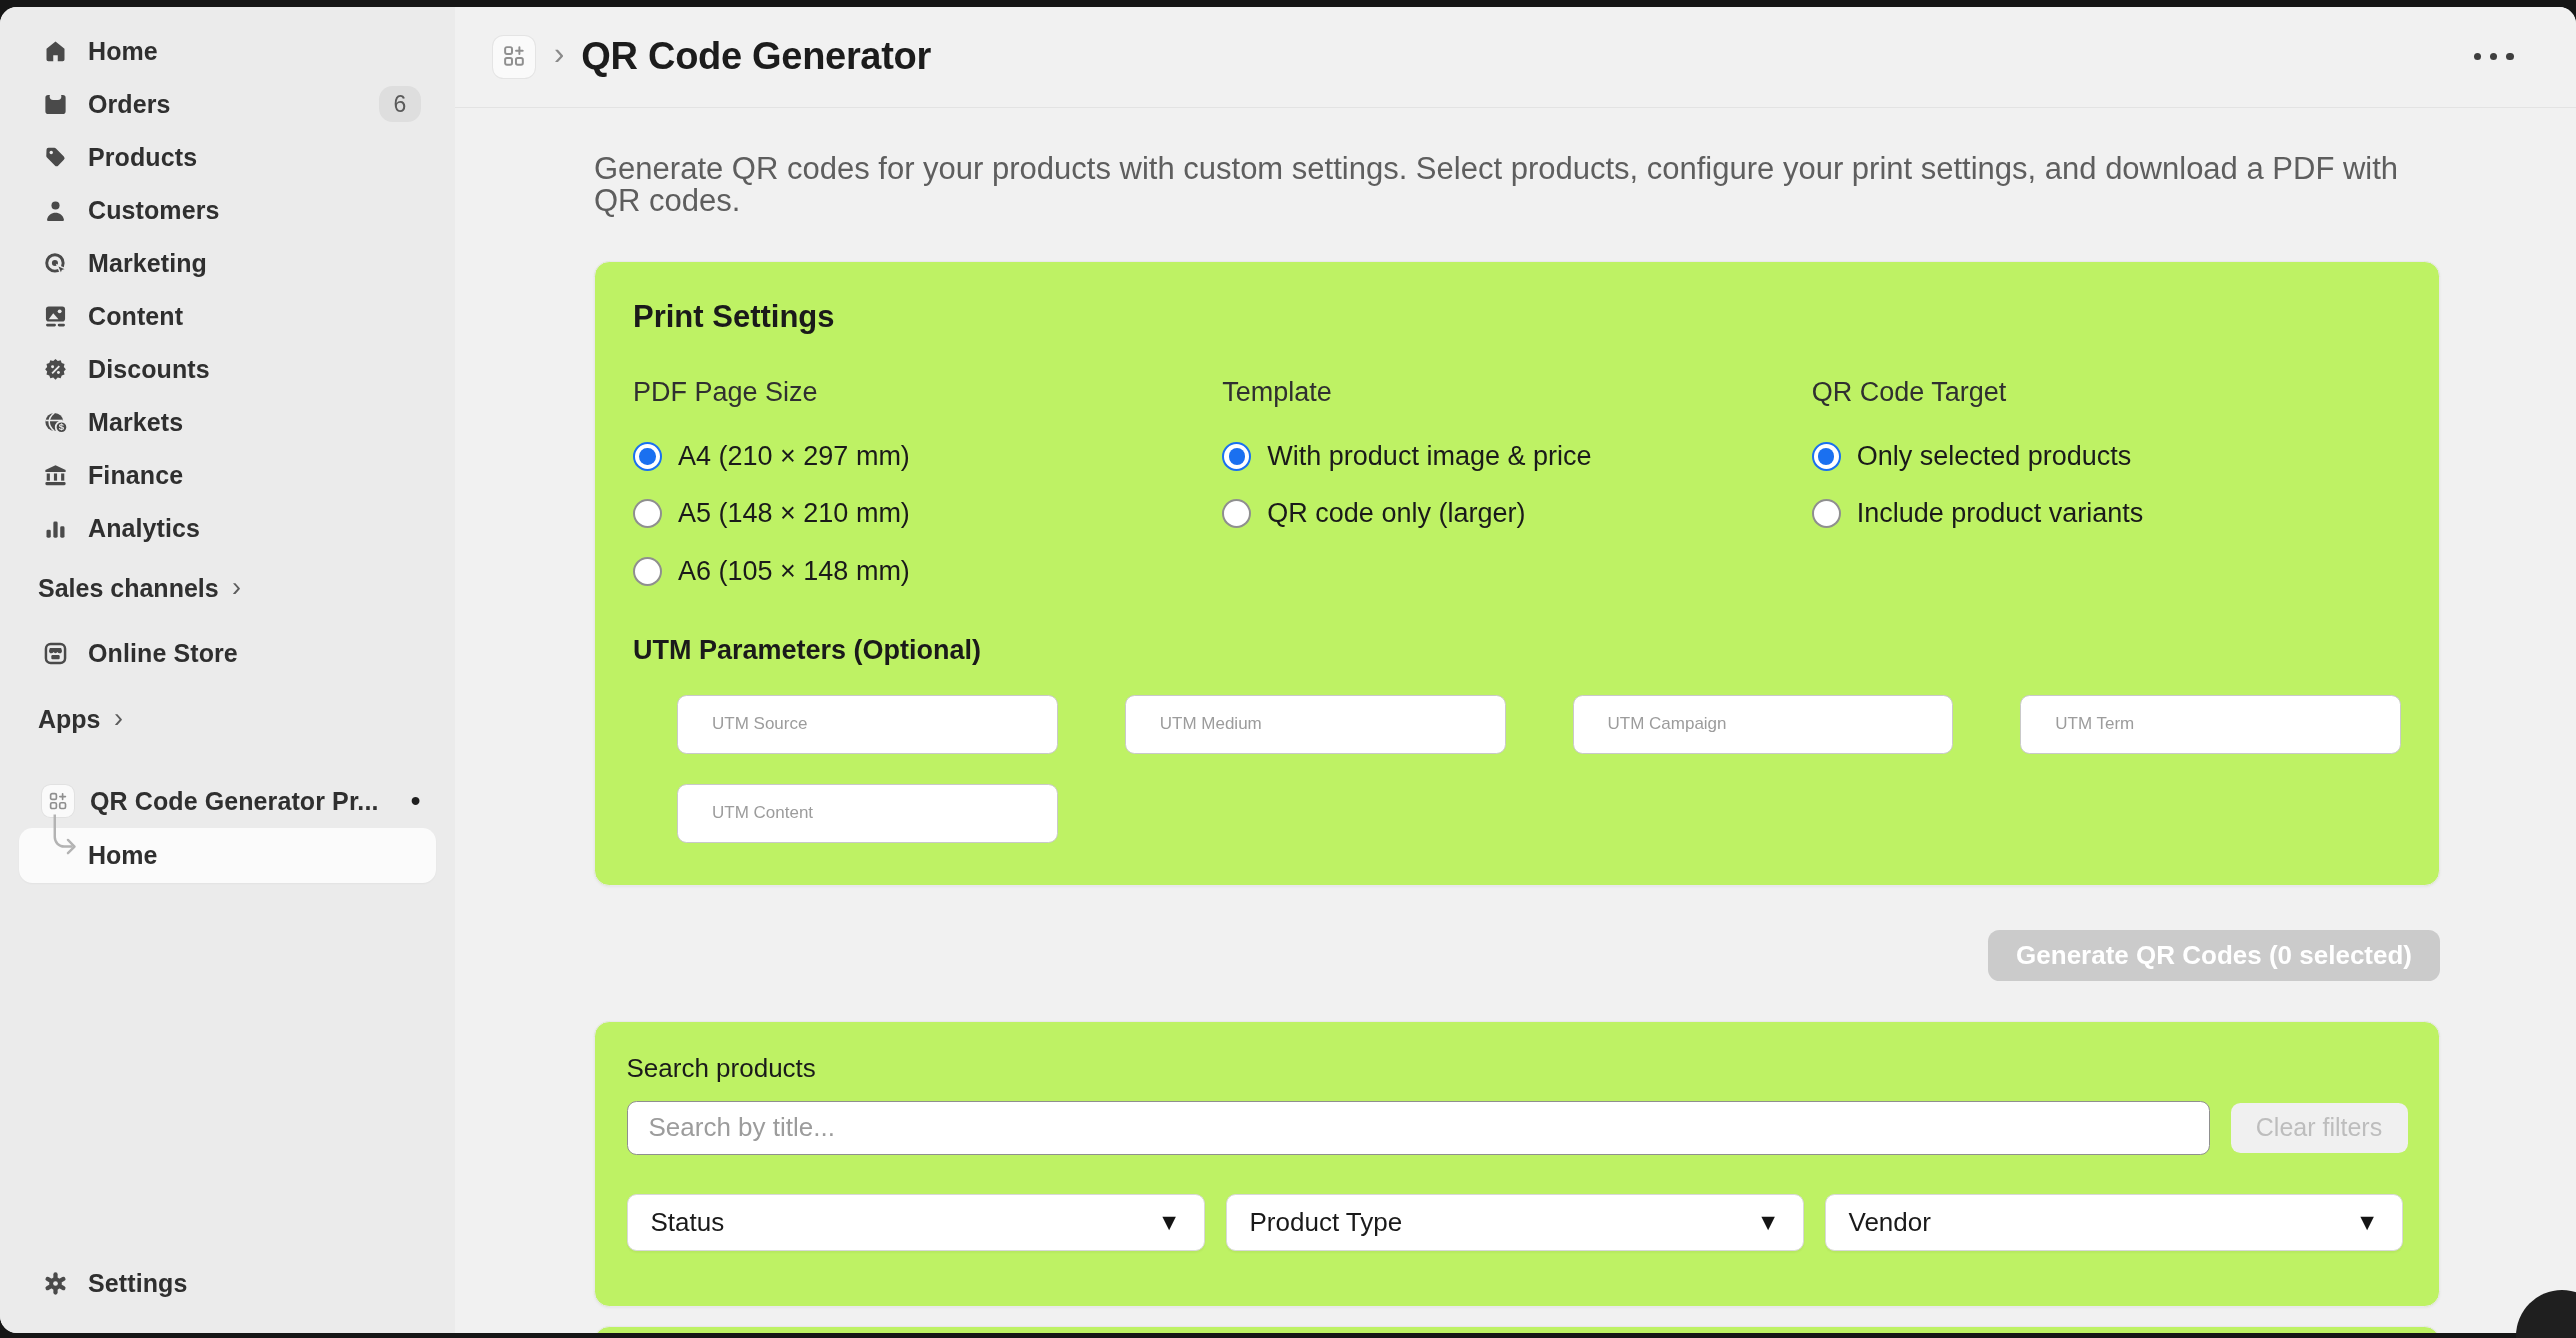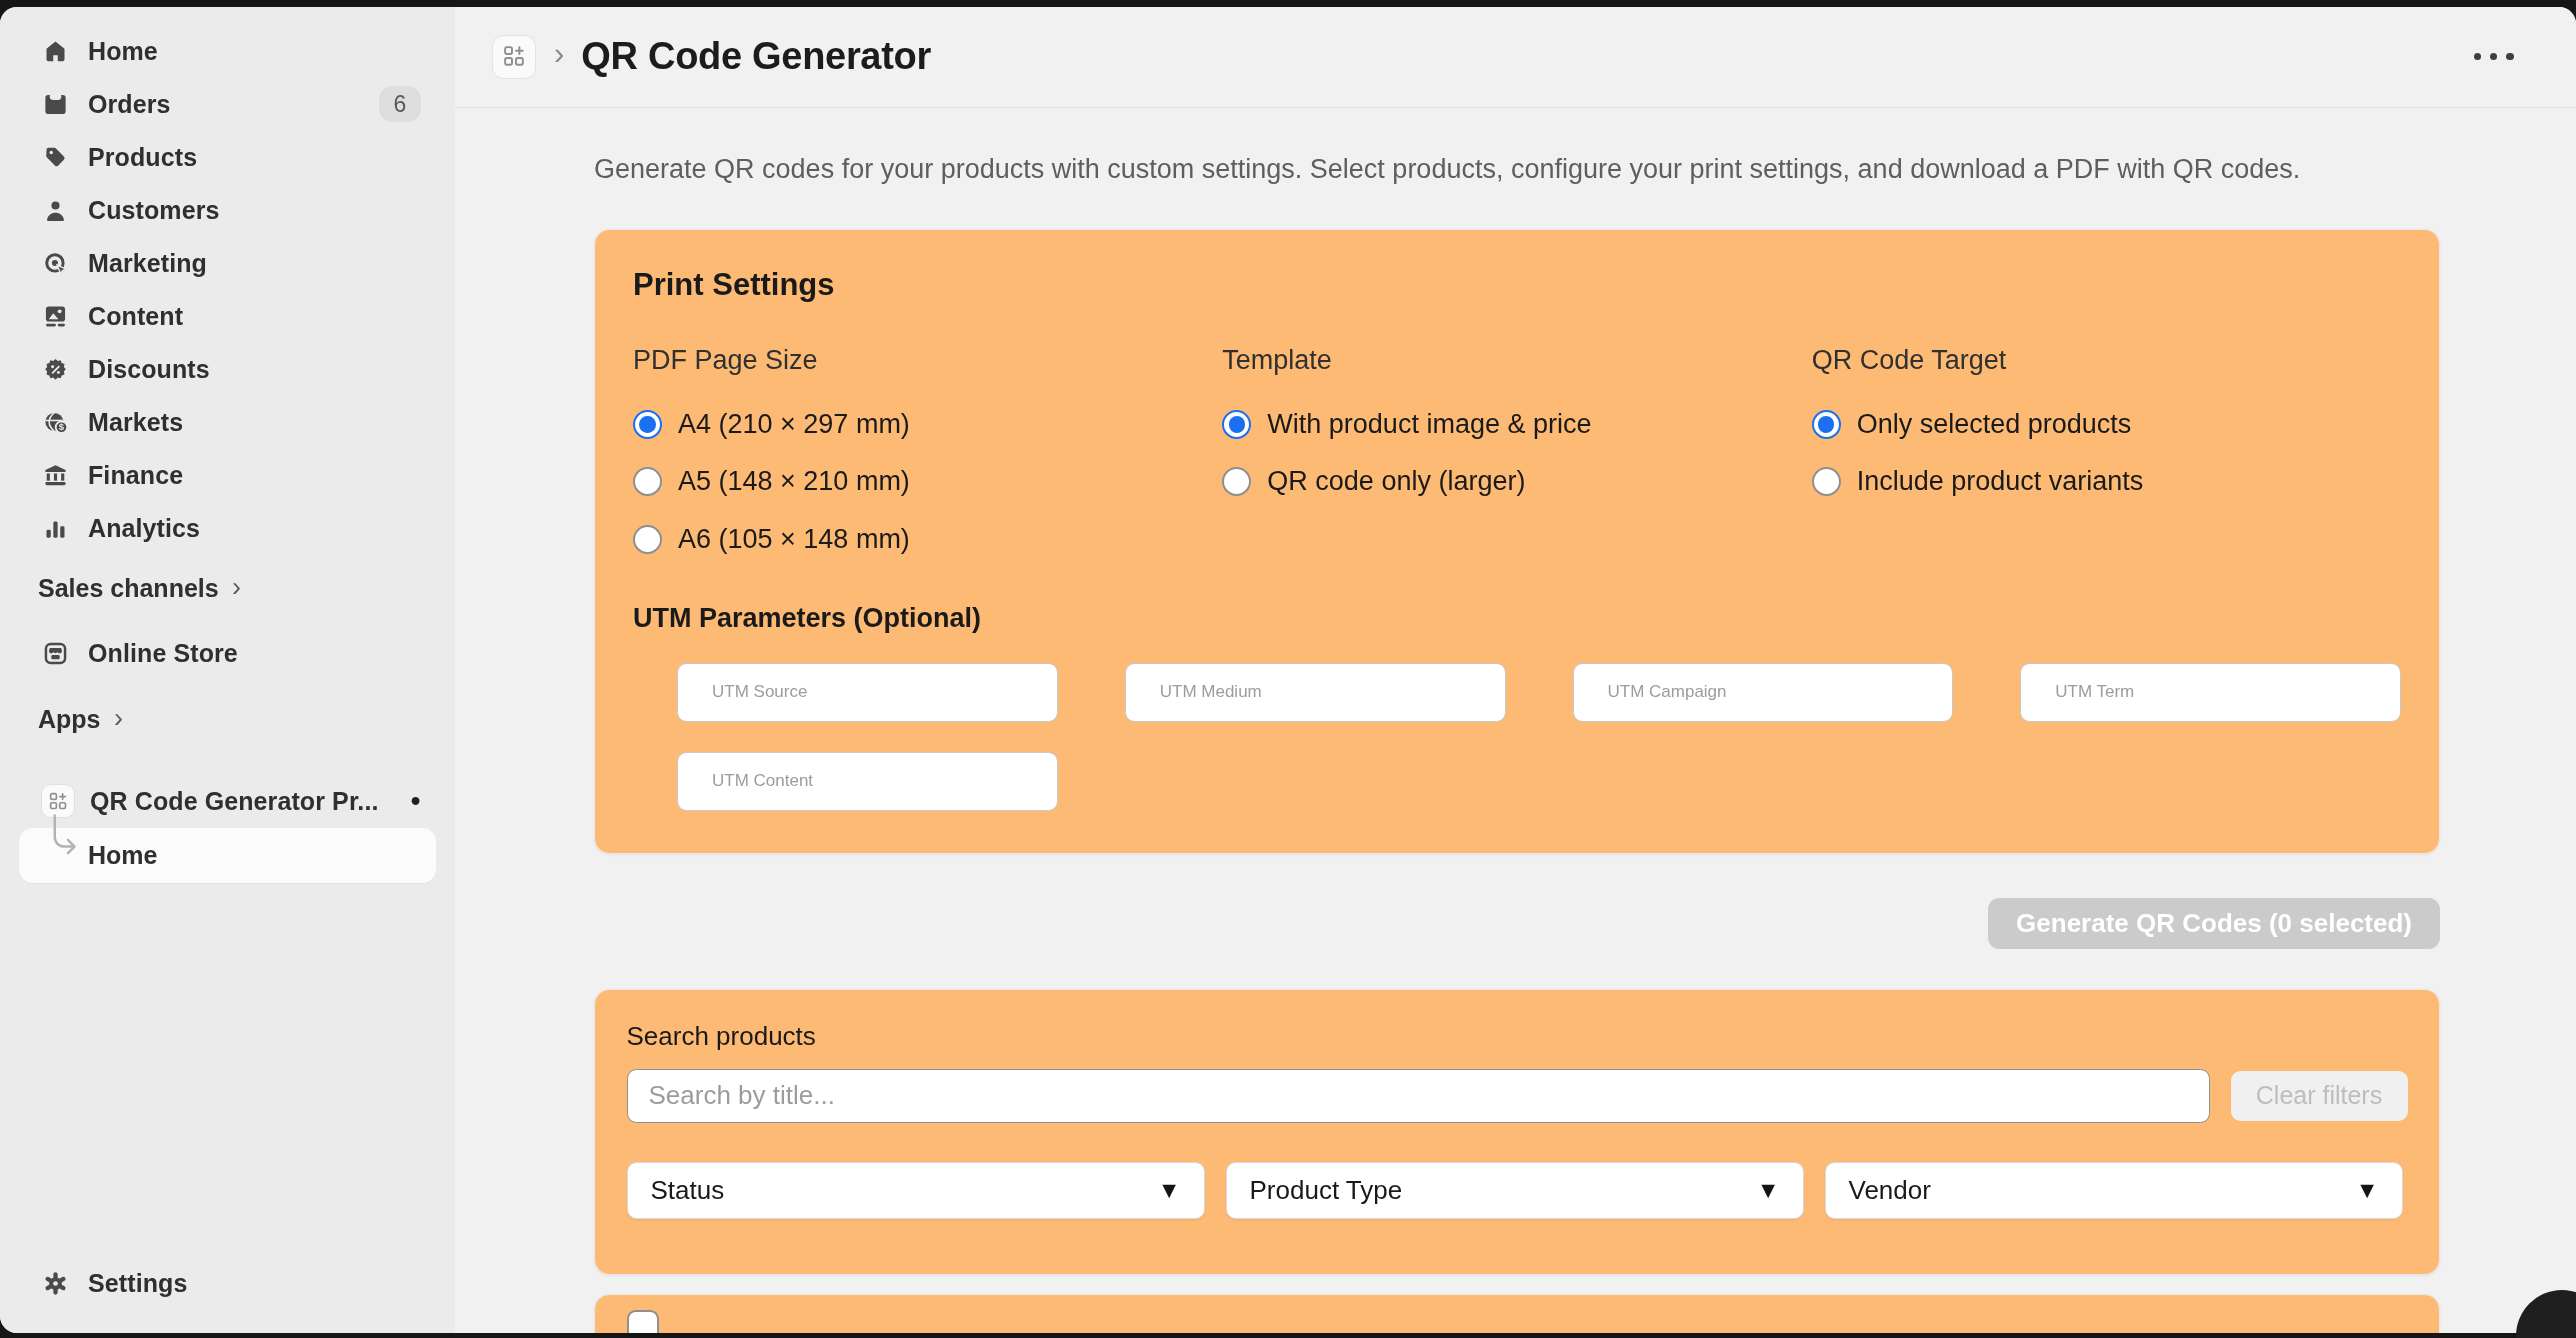--- a/index.html
+++ b/index.html
@@ -39,23 +39,23 @@
   .topbar { height:101px; flex:0 0 101px; border-bottom:1.9px solid #e3e3e3;
     display:flex; align-items:center; padding:0 53px 0 38px; }
   .crumb-tile { width:42px; height:42px; border-radius:10.5px; background:#fafafa;
     display:flex; align-items:center; justify-content:center; box-shadow:0 0 0 1px rgba(0,0,0,.05); cursor:pointer; }
   .crumb-chev { margin:0 17px 0 19px; color:#8a8a8a; font-size:31px; transform:translateY(-2.9px); }
   .page-title { font-size:38px; font-weight:700; color:#1c1c1c; letter-spacing:-0.3px; }
   .more-btn { margin-left:auto; display:flex; gap:8.6px; padding:13.4px 9.5px; border-radius:9.5px; cursor:pointer; }
   .more-btn i { width:7.6px; height:7.6px; border-radius:50%; background:#3f3f3f; }
 
   .content { flex:1; padding:45px 136px 0 139px; overflow:hidden; }
-  .page-desc { font-size:27px; color:#5e5e5e; line-height:32px; }
-
-  .card { background:#fdba74; border-radius:15.3px; border:1px solid #e9e9e9;
+  .page-desc { font-size:31px; color:#5e5e5e; line-height:32px; }
+
+  .card { background:#bef264; border-radius:15.3px; border:1px solid #e9e9e9;
     box-shadow:0 1px 2.9px rgba(0,0,0,.05); }
   .ps-card { margin-top:44px; padding:36px 38px 42px 38px; }
   .ps-title { font-size:31px; font-weight:700; color:#1a1a1a; height:38px; line-height:38px; }
   .ps-groups { display:grid; grid-template-columns:1fr 1fr 1fr; margin-top:42px; }
   .grp-label { font-size:27px; color:#303030; height:29px; line-height:29px; font-weight:400; }
   .opt-list { margin-top:29px; }
   .opt-row { display:flex; align-items:center; height:42px; margin-bottom:15.3px; cursor:pointer; }
   .radio { width:29px; height:29px; border-radius:50%; border:2.4px solid #8f8f8f; background:#fff;
     flex:0 0 29px; position:relative; }
   .opt-row.selected .radio { border-color:#1a70f0; }

